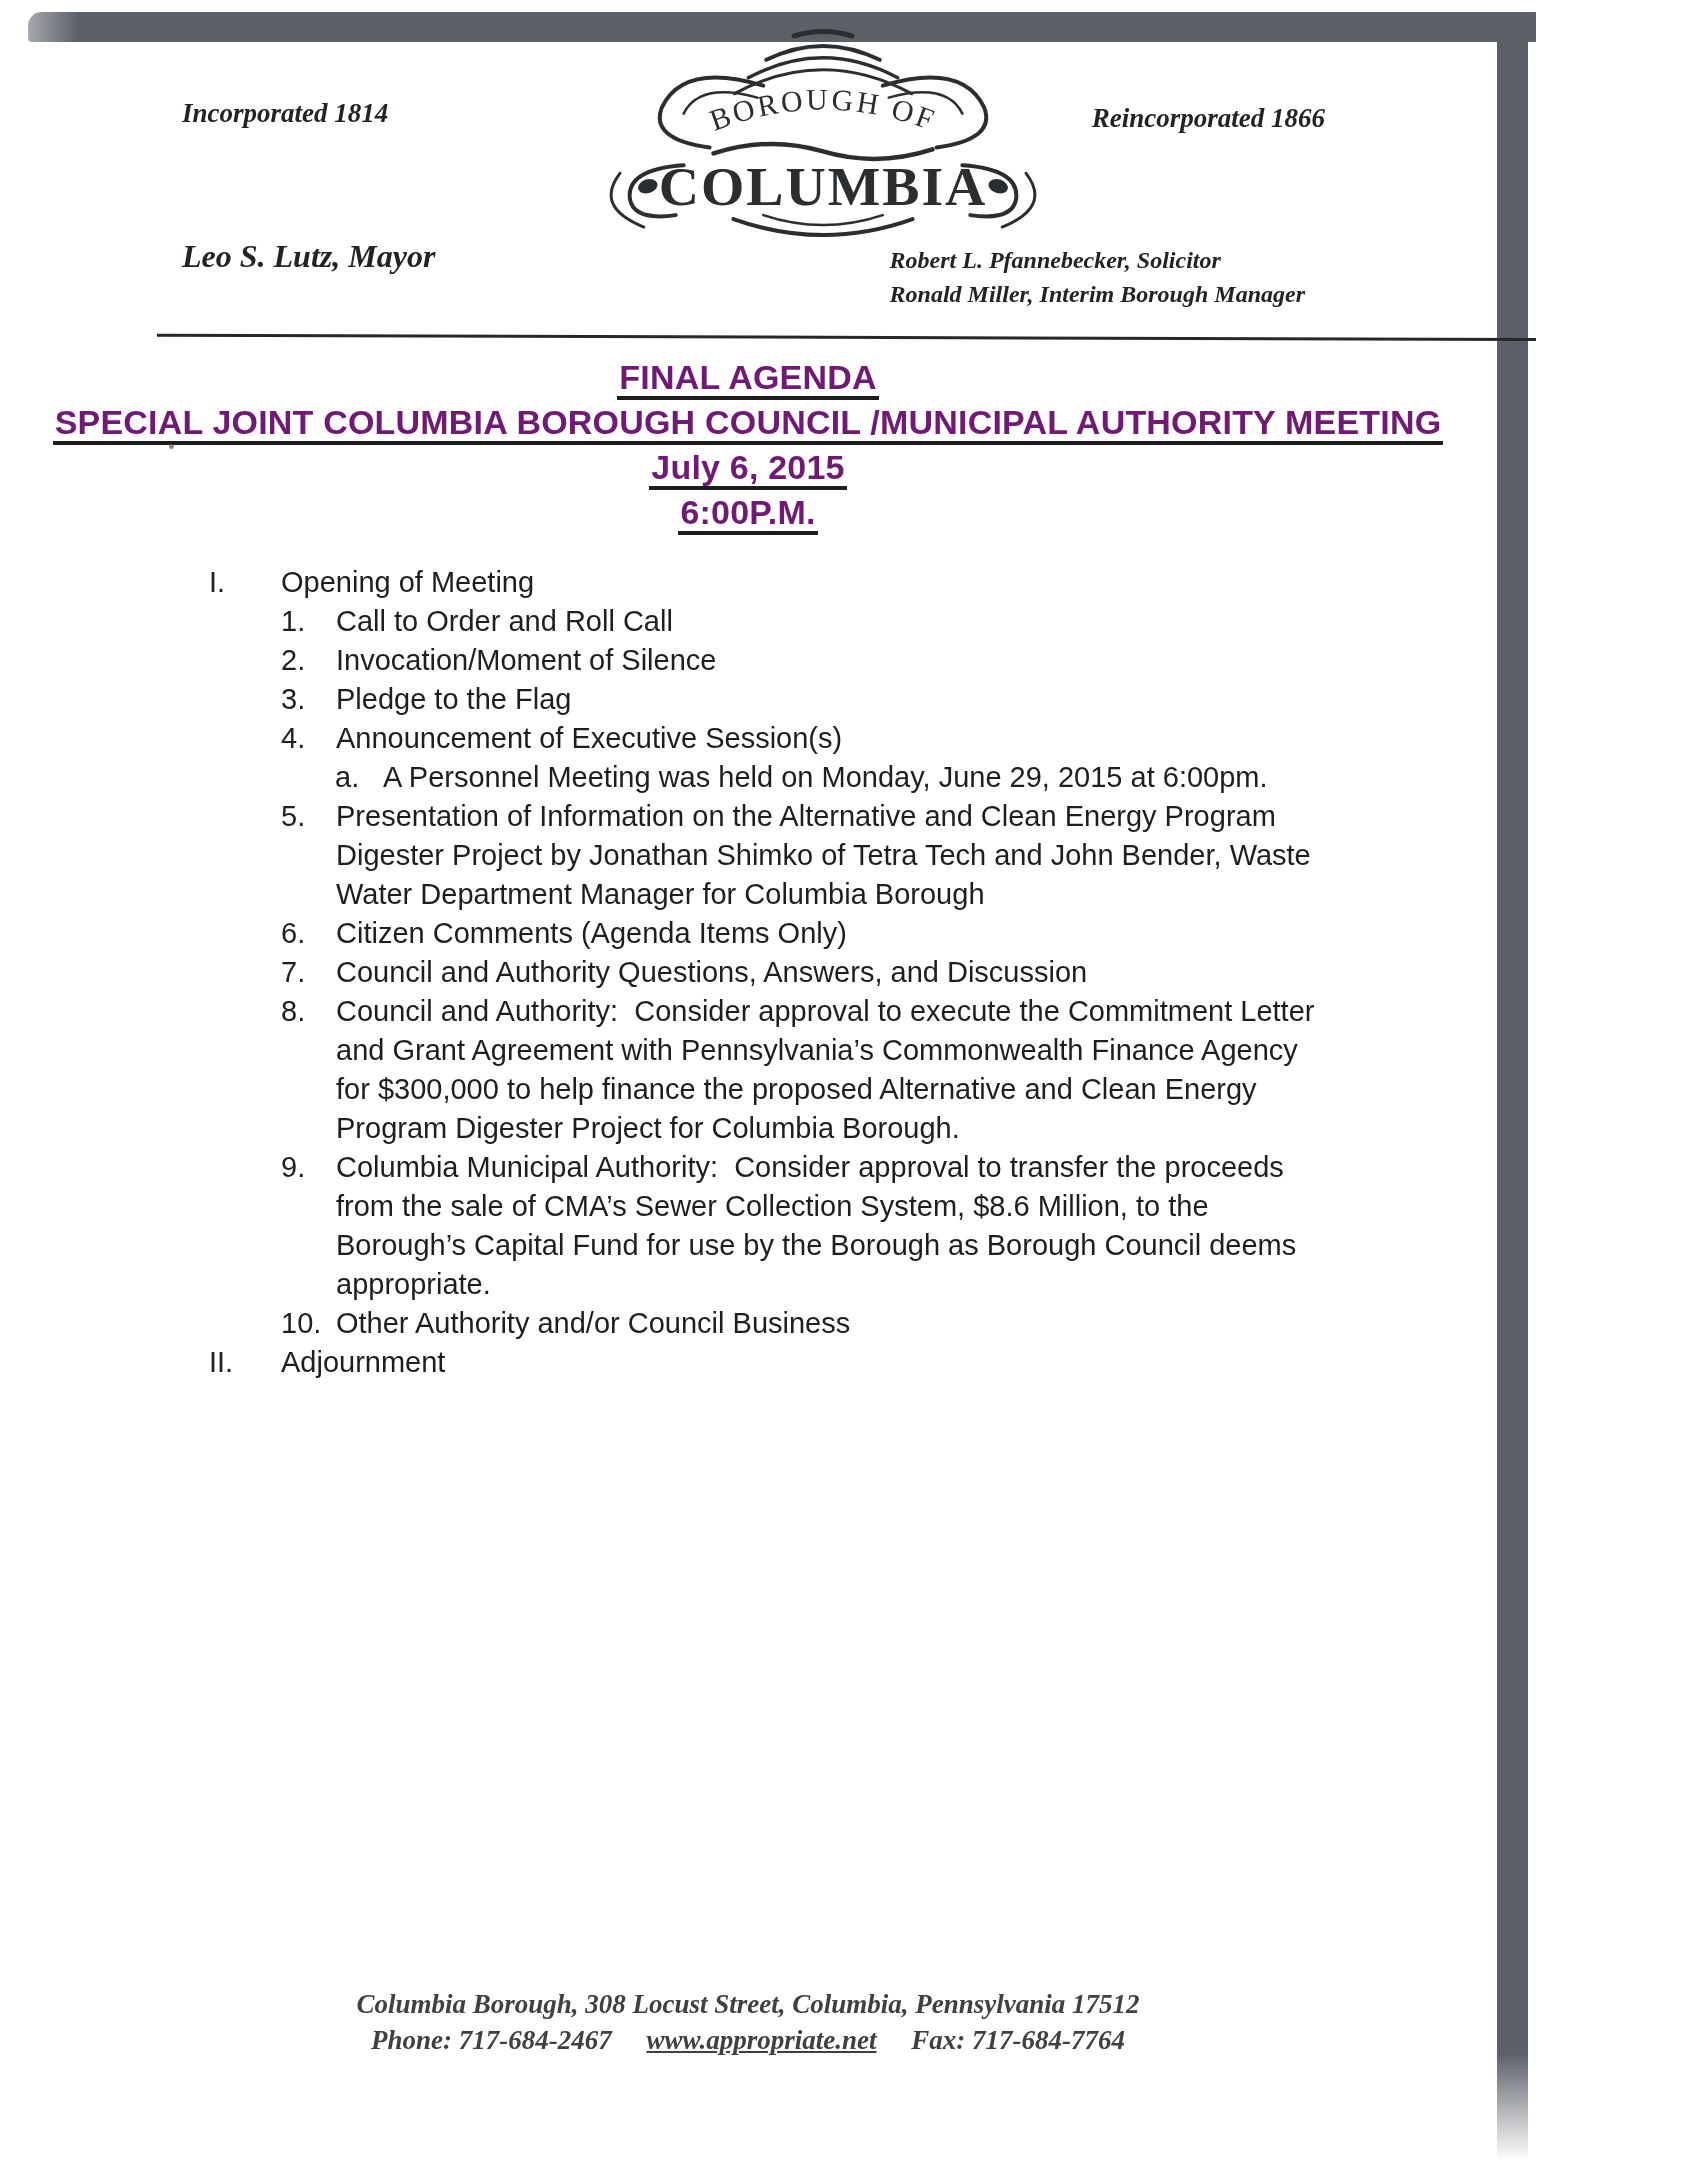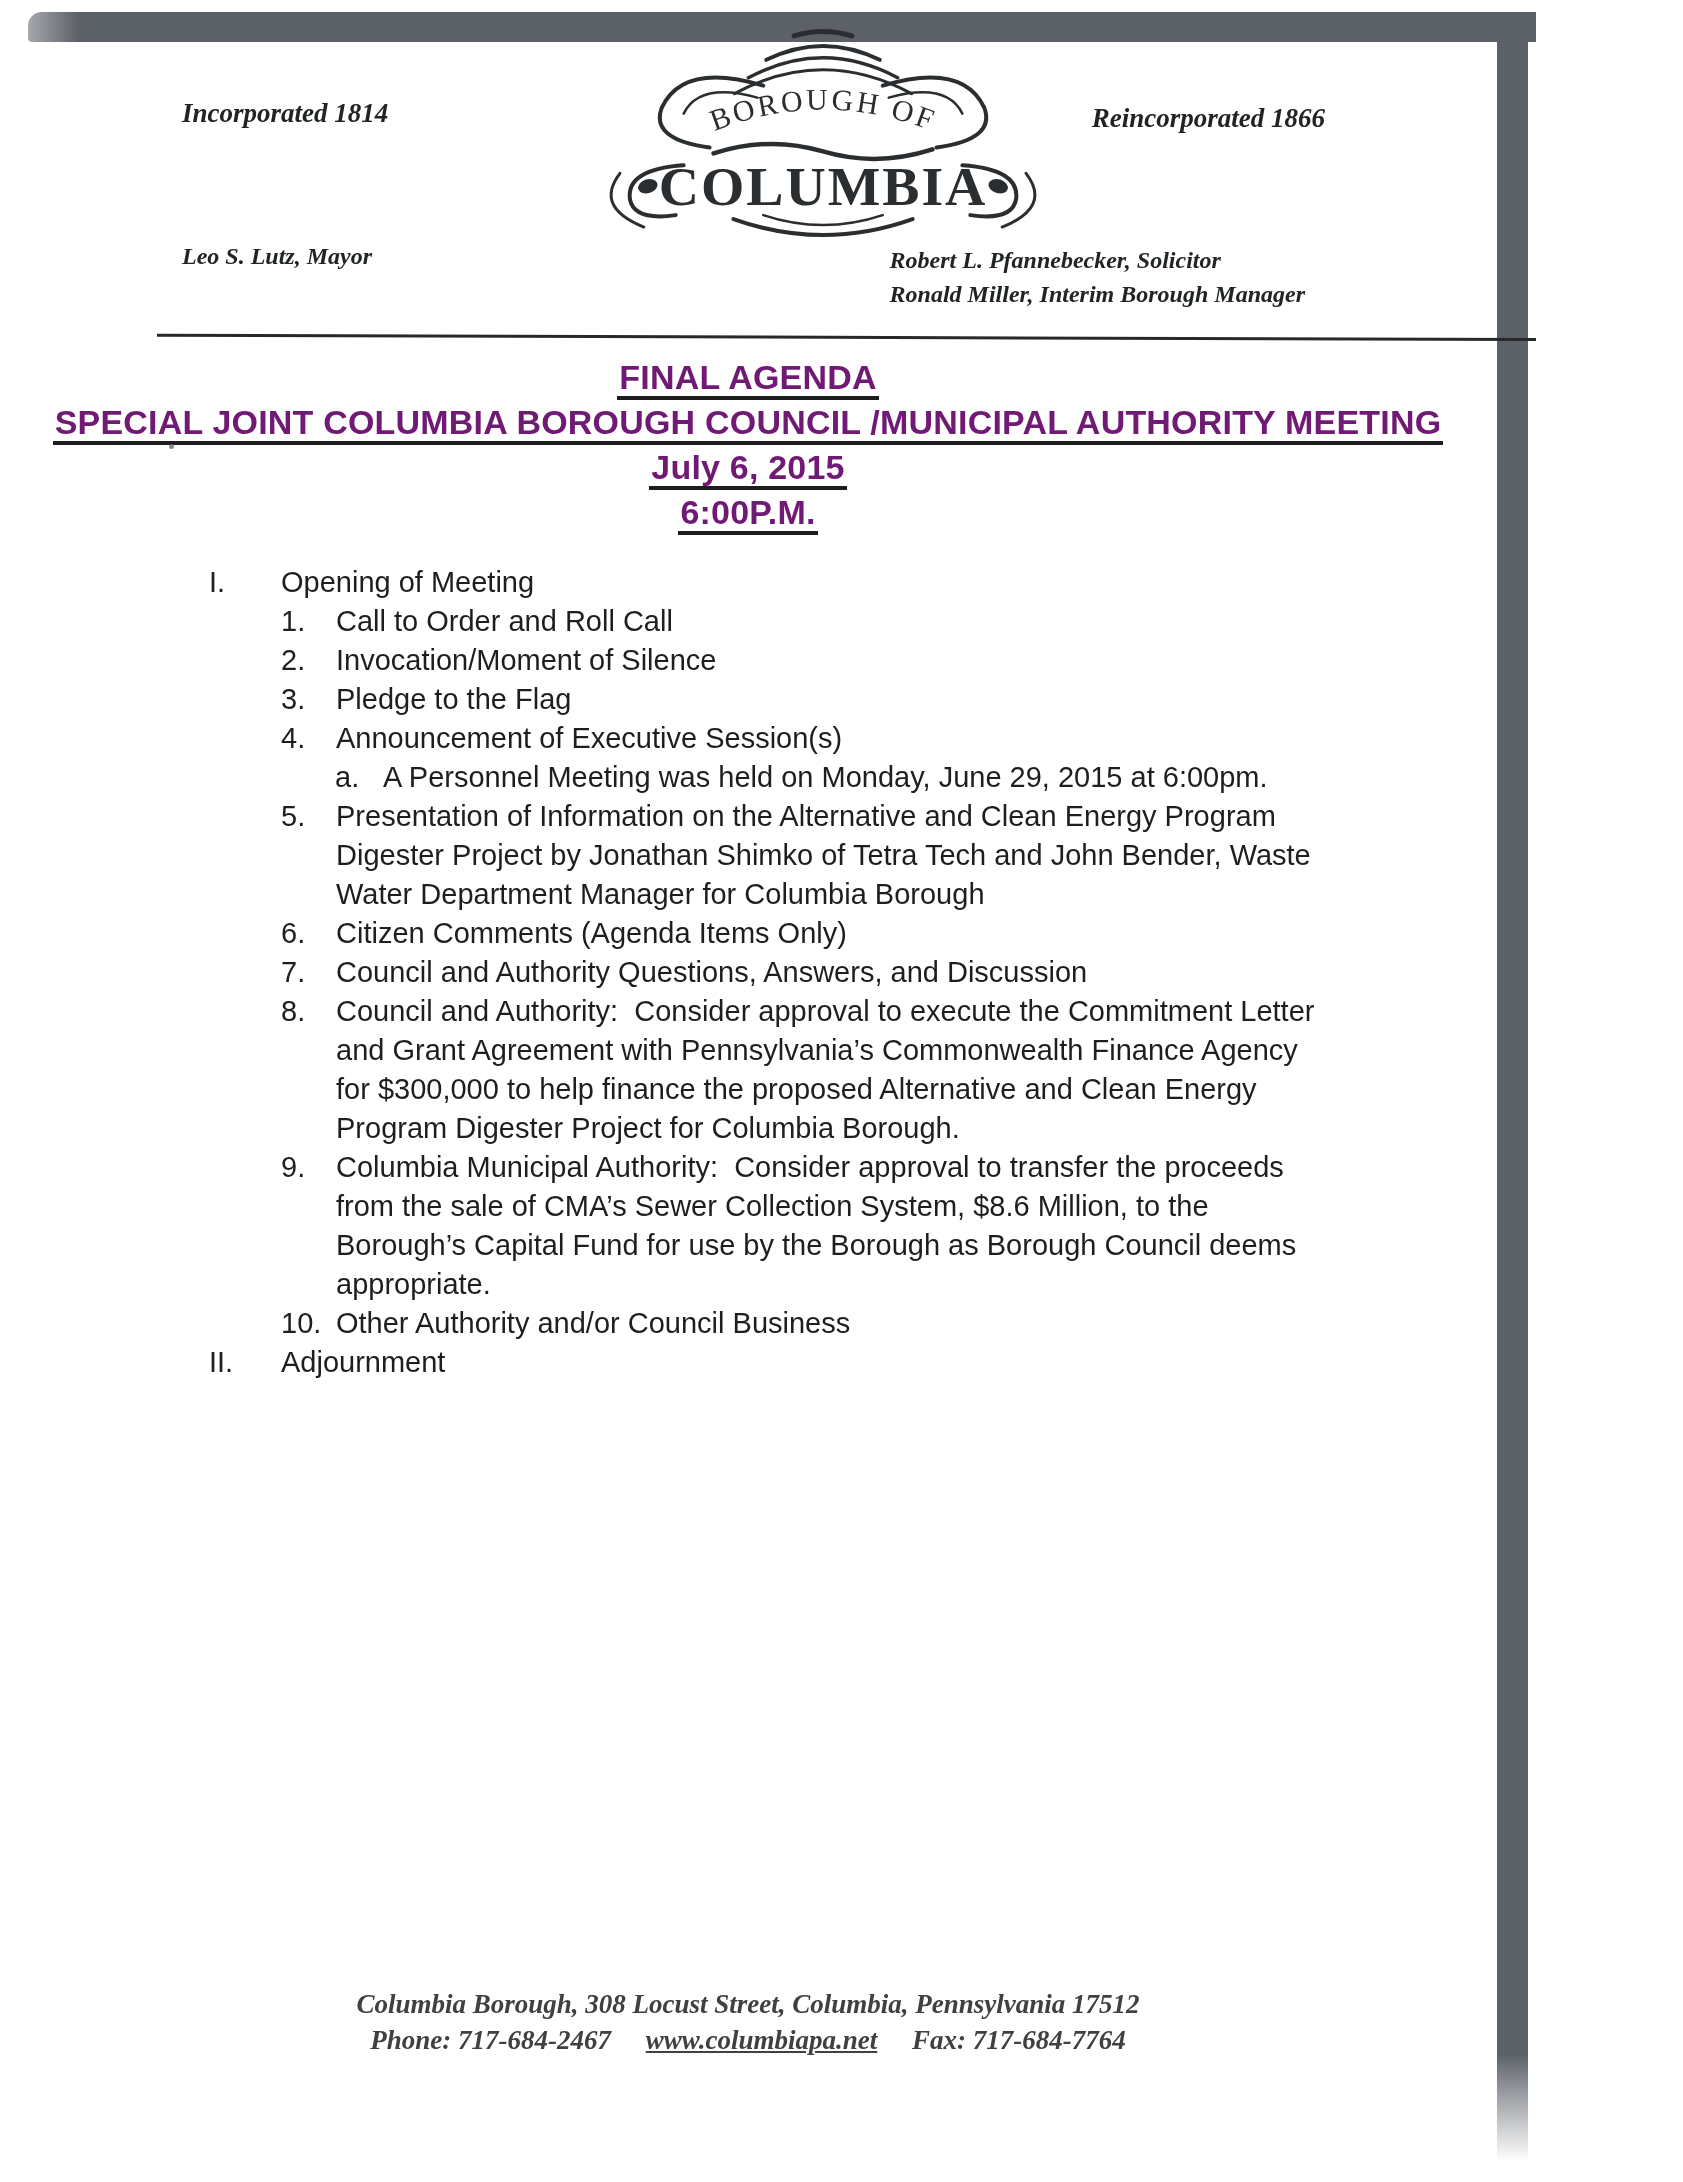--- a/index.html
+++ b/index.html
@@ -14,21 +14,21 @@
     border-radius:14px 0 0 4px;
   }
   .scan-bar-right {
     position:absolute; top:12px; right:8px; width:31px; height:2149px;
     background:linear-gradient(180deg, #5c6168 0%, #5c6168 95%, rgba(92,97,104,0) 100%);
   }
   
   .serif-it { font-family:"Liberation Serif", serif; font-style:italic; font-weight:bold; color:#212425; }
   .incorporated { position:absolute; left:182px; top:98px; font-size:27px; }
   .reincorporated { position:absolute; right:211px; top:103px; font-size:27px; }
-  .officials-left { position:absolute; left:182px; top:239px; font-size:24px; line-height:34px; }
+  .officials-left { position:absolute; left:182px; top:239px; font-size:32px; line-height:34px; }
   .officials-right { position:absolute; right:231px; top:243px; font-size:24px; line-height:34px; }
   .logo-wrap { position:absolute; left:592px; top:24px; width:468px; height:214px; }
   .logo-wrap svg { width:100%; height:100%; }
   .logo-stroke { fill:none; stroke:#2b2e30; stroke-linecap:round; }
   .logo-text { font-family:"Liberation Serif", serif; fill:#2b2e30; }
   .divider {
     position:absolute; left:157px; top:336px; width:1467px; height:3px;
     background:#26282a; transform:rotate(0.18deg);
   }
   
@@ -190,19 +190,19 @@
       <span class="snum">II.</span>
       <span class="shead">Adjournment</span>
     </div>
 
   </div>
 
   <div class="footer">
     <div>Columbia Borough, 308 Locust Street, Columbia, Pennsylvania 17512</div>
     <div>
       <span>Phone: 717-684-2467</span>
-      <span class="footer-site">www.columbiapa.net</span>
+      <span class="footer-site">www.appropriate.net</span>
       <span>Fax: 717-684-7764</span>
     </div>
   </div>
 
 </div>
 
 
 </body></html>

